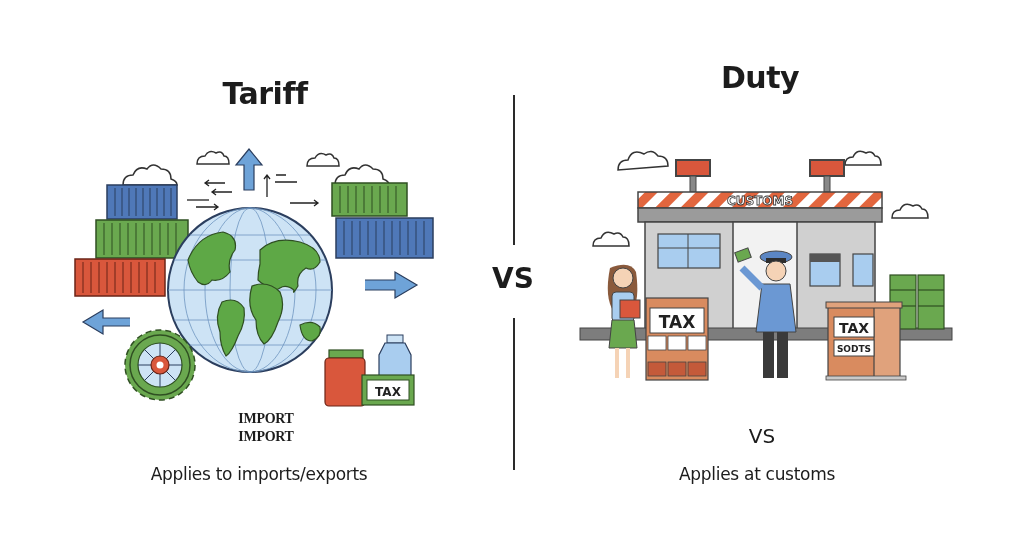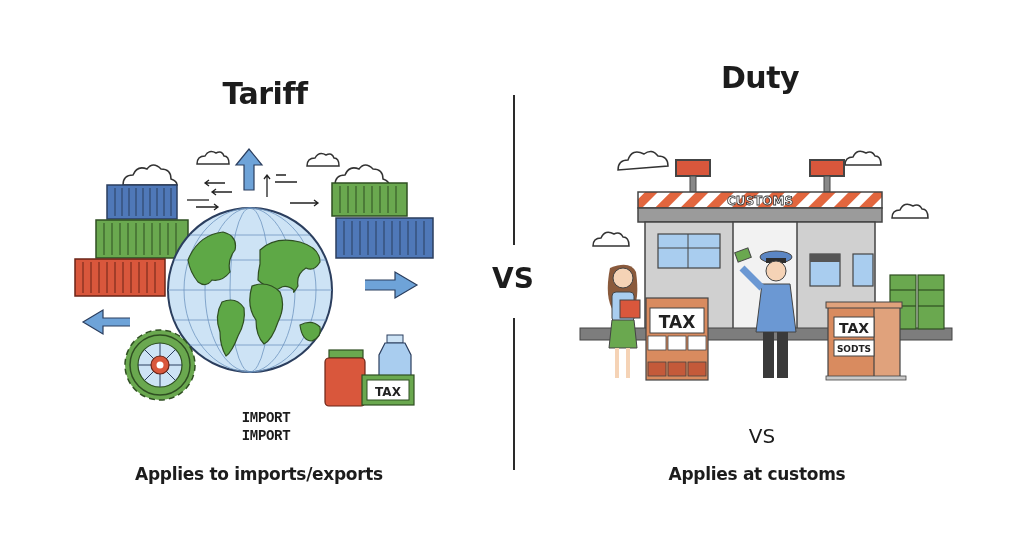--- a/index.html
+++ b/index.html
@@ -1,20 +1,20 @@
 <!DOCTYPE html>
 <html><head>
 <meta charset="utf-8">
 <style>
   html,body{margin:0;padding:0;background:#ffffff;}
   body{width:1024px;height:559px;position:relative;overflow:hidden;font-family:"DejaVu Sans","Liberation Sans",sans-serif;color:#1c1c1c;}
   .abs{position:absolute;}
   .title{font-family:"DejaVu Sans",sans-serif;font-weight:bold;font-size:30px;letter-spacing:-0.5px;text-align:center;width:240px;}
-  .caption{font-family:"DejaVu Sans",sans-serif;font-size:17px;text-align:center;width:360px;letter-spacing:-0.3px;font-weight:bold;}
-  .import{font-family:Liberation Mono, monospace;font-weight:bold;font-size:14px;text-align:center;width:120px;line-height:17px;letter-spacing:-0.3px;}
+  .caption{font-family:"DejaVu Sans",sans-serif;font-size:17px;text-align:center;width:360px;letter-spacing:-0.3px;}
+  .import{font-family:Liberation Serif, serif;font-weight:bold;font-size:14px;text-align:center;width:120px;line-height:17px;letter-spacing:-0.3px;}
   .vs-mid{font-family:"DejaVu Sans",sans-serif;font-weight:bold;font-size:28px;text-align:center;width:60px;}
   .vs-small{font-family:"DejaVu Sans",sans-serif;font-size:20px;text-align:center;width:60px;}
   .divider{width:2px;background:#2a2a2a;}
   svg text{font-family:"DejaVu Sans",sans-serif;}
 </style>
 </head>
 <body>
 
 <div class="abs title" style="left:145px;top:76px;">Tariff</div>
 

